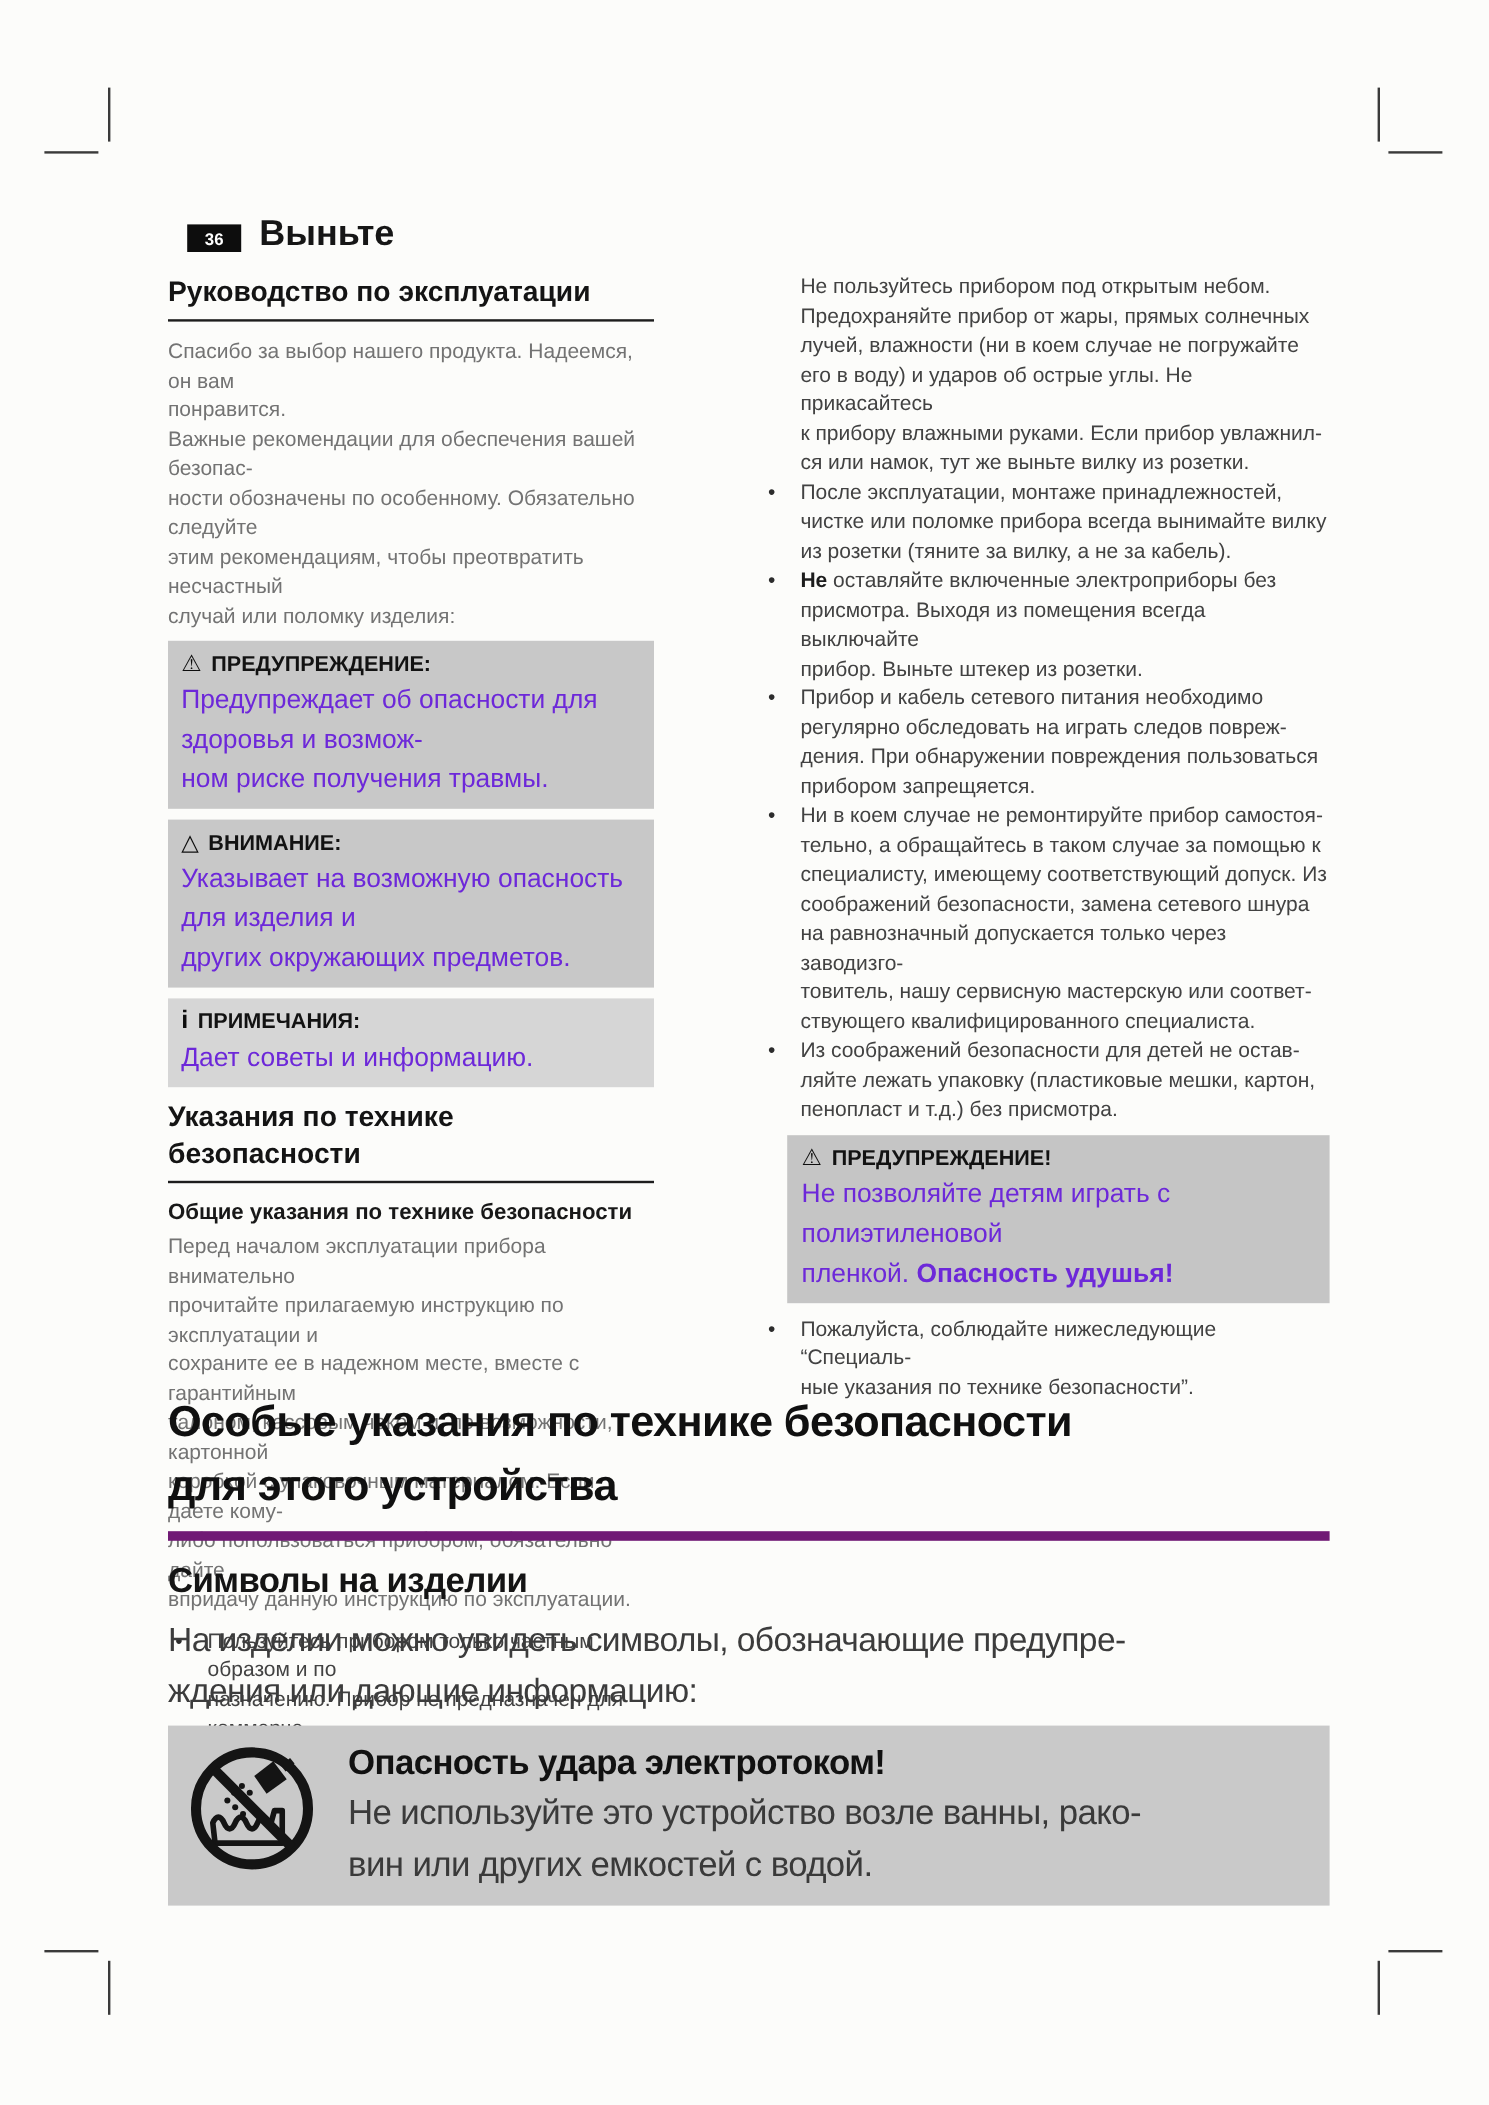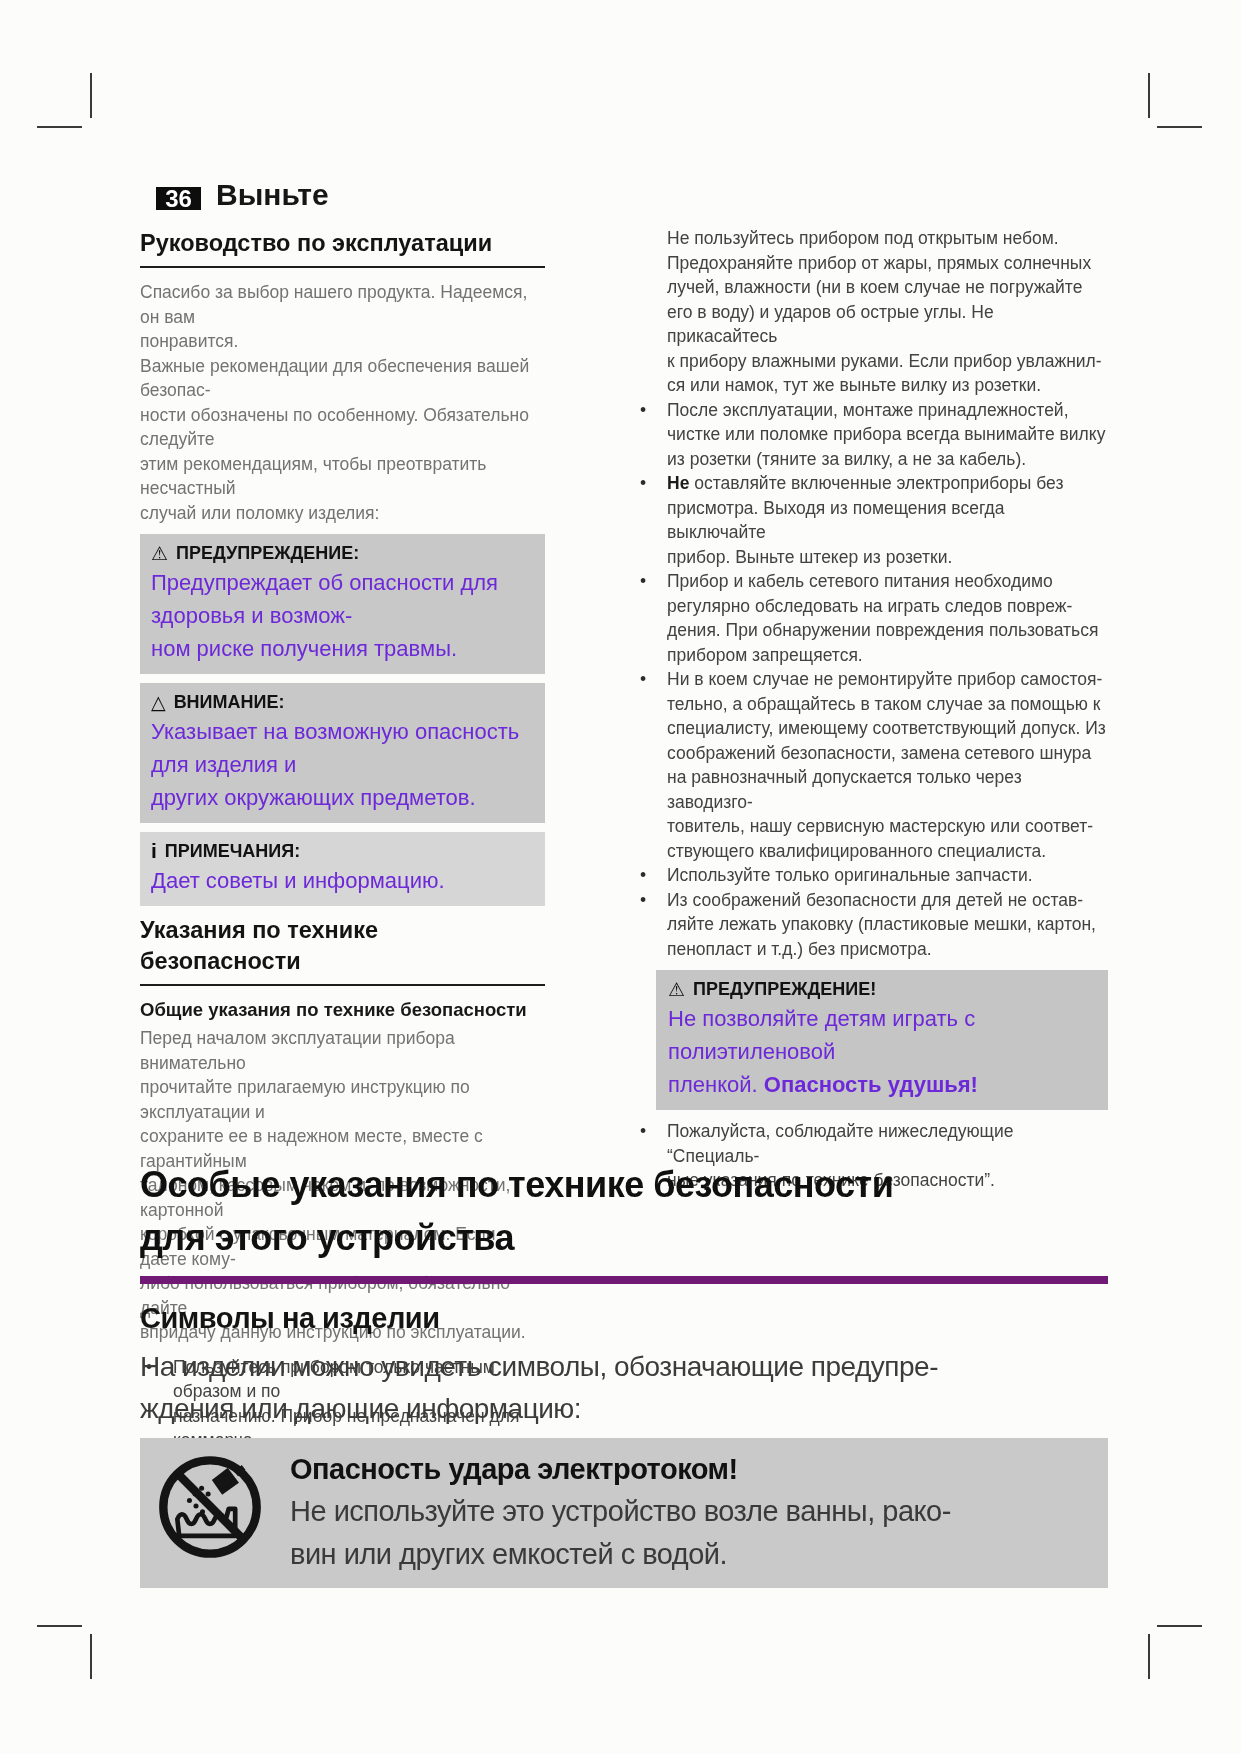--- a/index.html
+++ b/index.html
@@ -10,21 +10,21 @@
     color:#3f3f3f;
   }
   
   .crop{position:absolute;background:#3a3a3a;}
   .crop.v{width:2px;height:45px;}
   .crop.h{width:45px;height:2px;}
 
   
   .badge{
     position:absolute;left:156px;top:187px;width:45px;height:23px;
-    background:#0d0d0d;color:#fff;font-weight:bold;font-size:24px;
+    background:#0d0d0d;color:#fff;font-weight:bold;font-size:14px;
     display:flex;align-items:center;justify-content:center;
   }
   .lang-title{
     position:absolute;left:216px;top:178px;font-size:30px;font-weight:bold;color:#161616;
   }
 
   
   .col-left{position:absolute;left:140px;top:228px;width:405px;}
   .col-right{position:absolute;left:634px;top:226px;width:474px;}
 
@@ -165,23 +165,20 @@
 прибором запрещяется.</span>
     </div>
     <div class="bullet-item">
       <b></b><span class="btext">Ни в коем случае не ремонтируйте прибор самостоя-
 тельно, а обращайтесь в таком случае за помощью к
 специалисту, имеющему соответствующий допуск. Из
 соображений безопасности, замена сетевого шнура
 на равнозначный допускается только через заводизго-
 товитель, нашу сервисную мастерскую или соответ-
 ствующего квалифицированного специалиста.</span>
-    </div>
-    <div class="bullet-item">
-      <b></b><span class="btext">Используйте только оригинальные запчасти.</span>
     </div>
     <div class="bullet-item">
       <b></b><span class="btext">Из соображений безопасности для детей не остав-
 ляйте лежать упаковку (пластиковые мешки, картон,
 пенопласт и т.д.) без присмотра.</span>
     </div>
 
     <div class="graybox rwarnbox">
       <div class="box-title">
         <span class="glyph">⚠</span>

